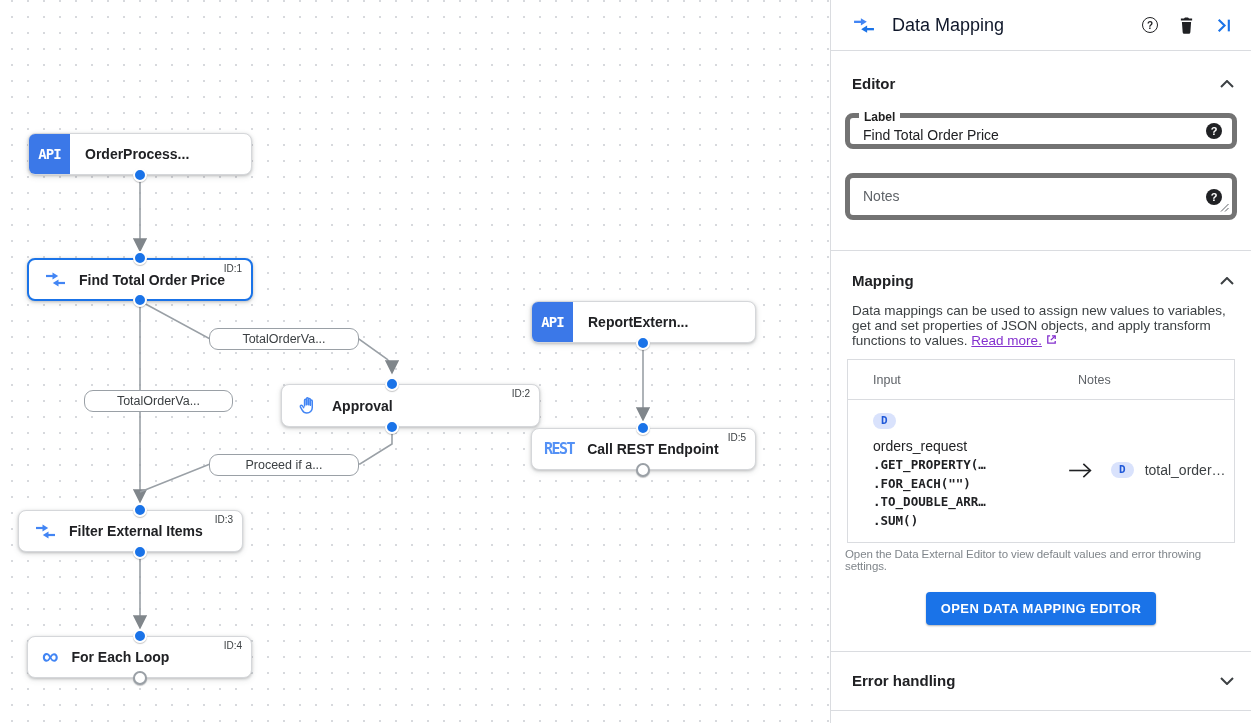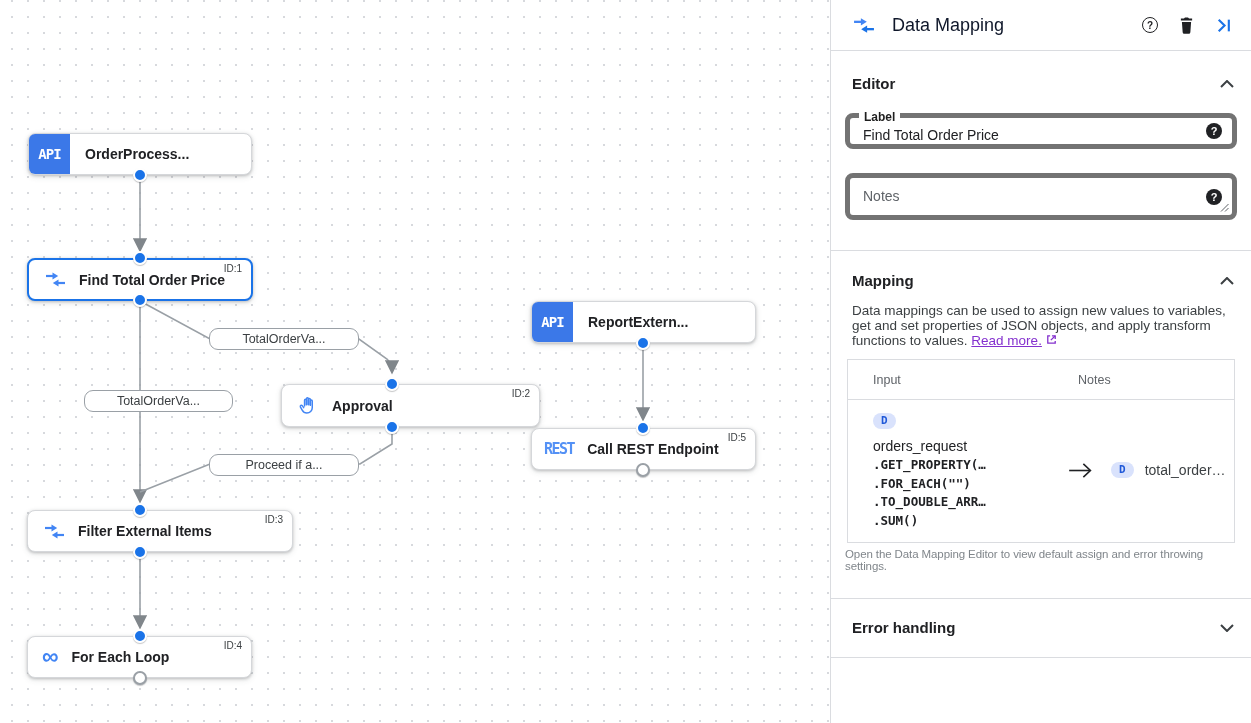--- a/index.html
+++ b/index.html
@@ -161,21 +161,21 @@
       <svg width="21" height="21" viewBox="0 0 24 24" fill="none" stroke="#4285f4" stroke-width="1.7" stroke-linecap="round" stroke-linejoin="round">
         <path d="M7.5 12.5 V6 a1.1 1.1 0 0 1 2.2 0 v5"></path>
         <path d="M9.7 11 V4.2 a1.1 1.1 0 0 1 2.2 0 V11"></path>
         <path d="M11.9 11 V5 a1.1 1.1 0 0 1 2.2 0 v6.3"></path>
         <path d="M14.1 11.6 V6.8 a1.1 1.1 0 0 1 2.2 0 v7.7 a6.2 6.2 0 0 1 -6.2 6.2 c-2.6 0 -4.1 -1.1 -5.3 -3.3 l-2.1 -3.9 a1.3 1.3 0 0 1 2.2 -1.3 l1.6 2.3"></path>
       </svg>
     </span>
     <span class="node-label">Approval</span>
   </div>
 
-  <div class="node" style="left:27px;top:510px;width:266px">
+  <div class="node" style="left:18px;top:510px;width:225px">
     <span class="node-id">ID:3</span>
     <span class="node-icon">
       <svg width="21" height="15" viewBox="0 0 21 15">
         <line x1="1" y1="4" x2="8" y2="4" stroke="#4285f4" stroke-width="2.2"></line>
         <path d="M7.5 0.6 L13.2 4 L7.5 7.4 z" fill="#4285f4"></path>
         <line x1="20" y1="11" x2="13" y2="11" stroke="#4285f4" stroke-width="2.2"></line>
         <path d="M13.5 7.6 L7.8 11 L13.5 14.4 z" fill="#4285f4"></path>
       </svg>
     </span>
     <span class="node-label">Filter External Items</span>
@@ -306,22 +306,23 @@
             <path d="M16 2 L23.5 9 L16 16"></path>
           </svg>
         </div>
         <div class="col-output">
           <span class="dbadge">D</span>
           <span>total_order…</span>
         </div>
       </div>
     </div>
 
-    <div class="caption">Open the Data Mapping Editor to view default assign and error throwing settings.</div>
-
+    <div class="caption">Open the Data External Editor to view default values and error throwing settings.</div>
+
+    <button class="btn-primary">OPEN DATA MAPPING EDITOR</button>
 
     <hr class="divider d2">
 
     <div class="section-header sh-error">
       <span>Error handling</span>
       <svg width="14" height="8" viewBox="0 0 14 8" fill="none" stroke="#3c4043" stroke-width="2">
         <path d="M1 1 L7 7 L13 1"></path>
       </svg>
     </div>
 

